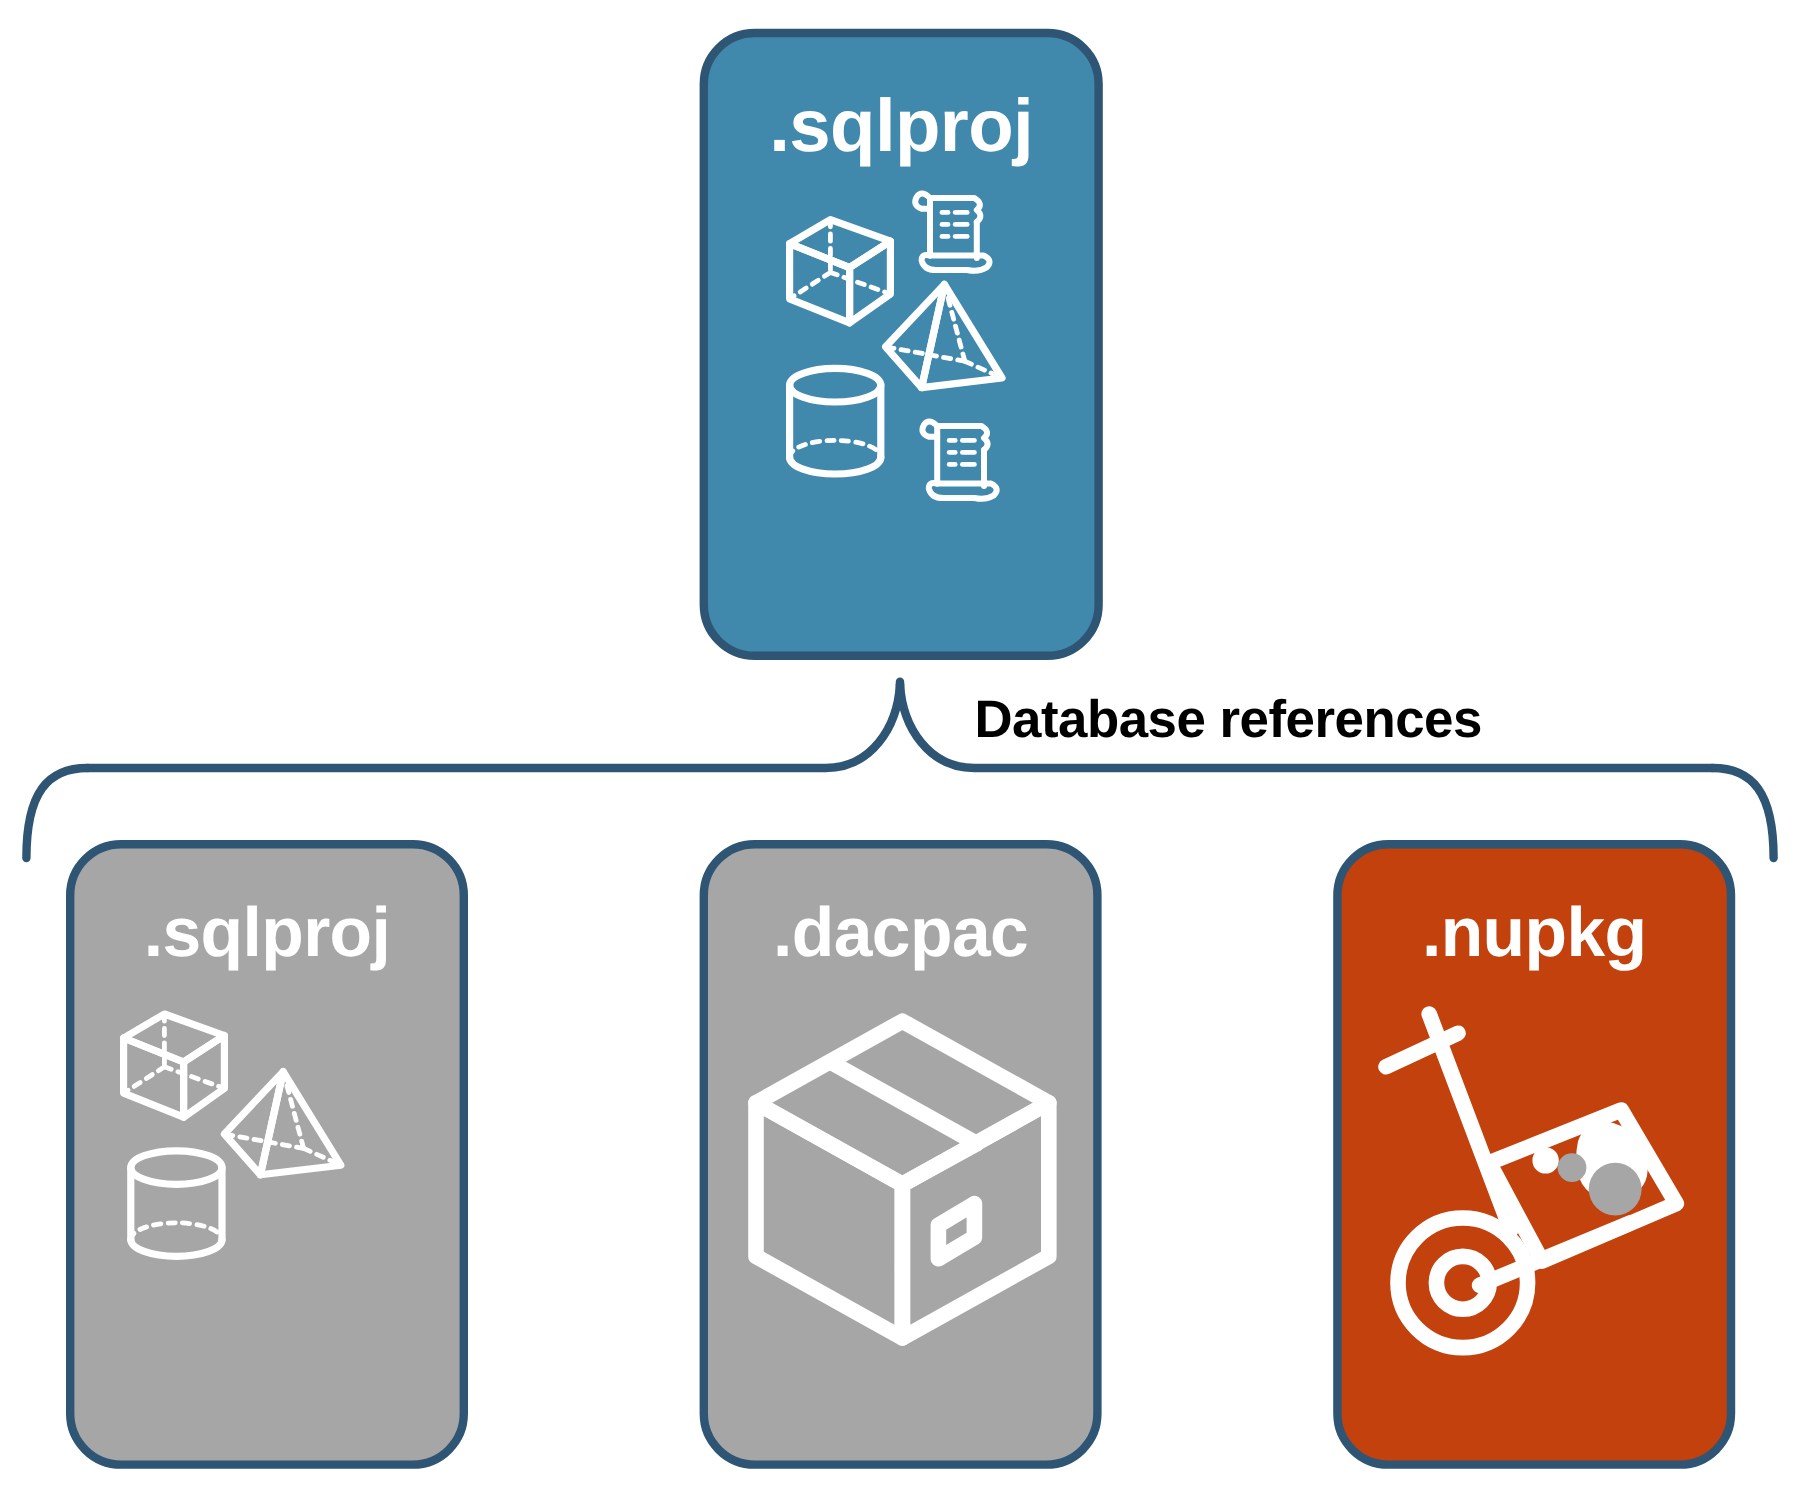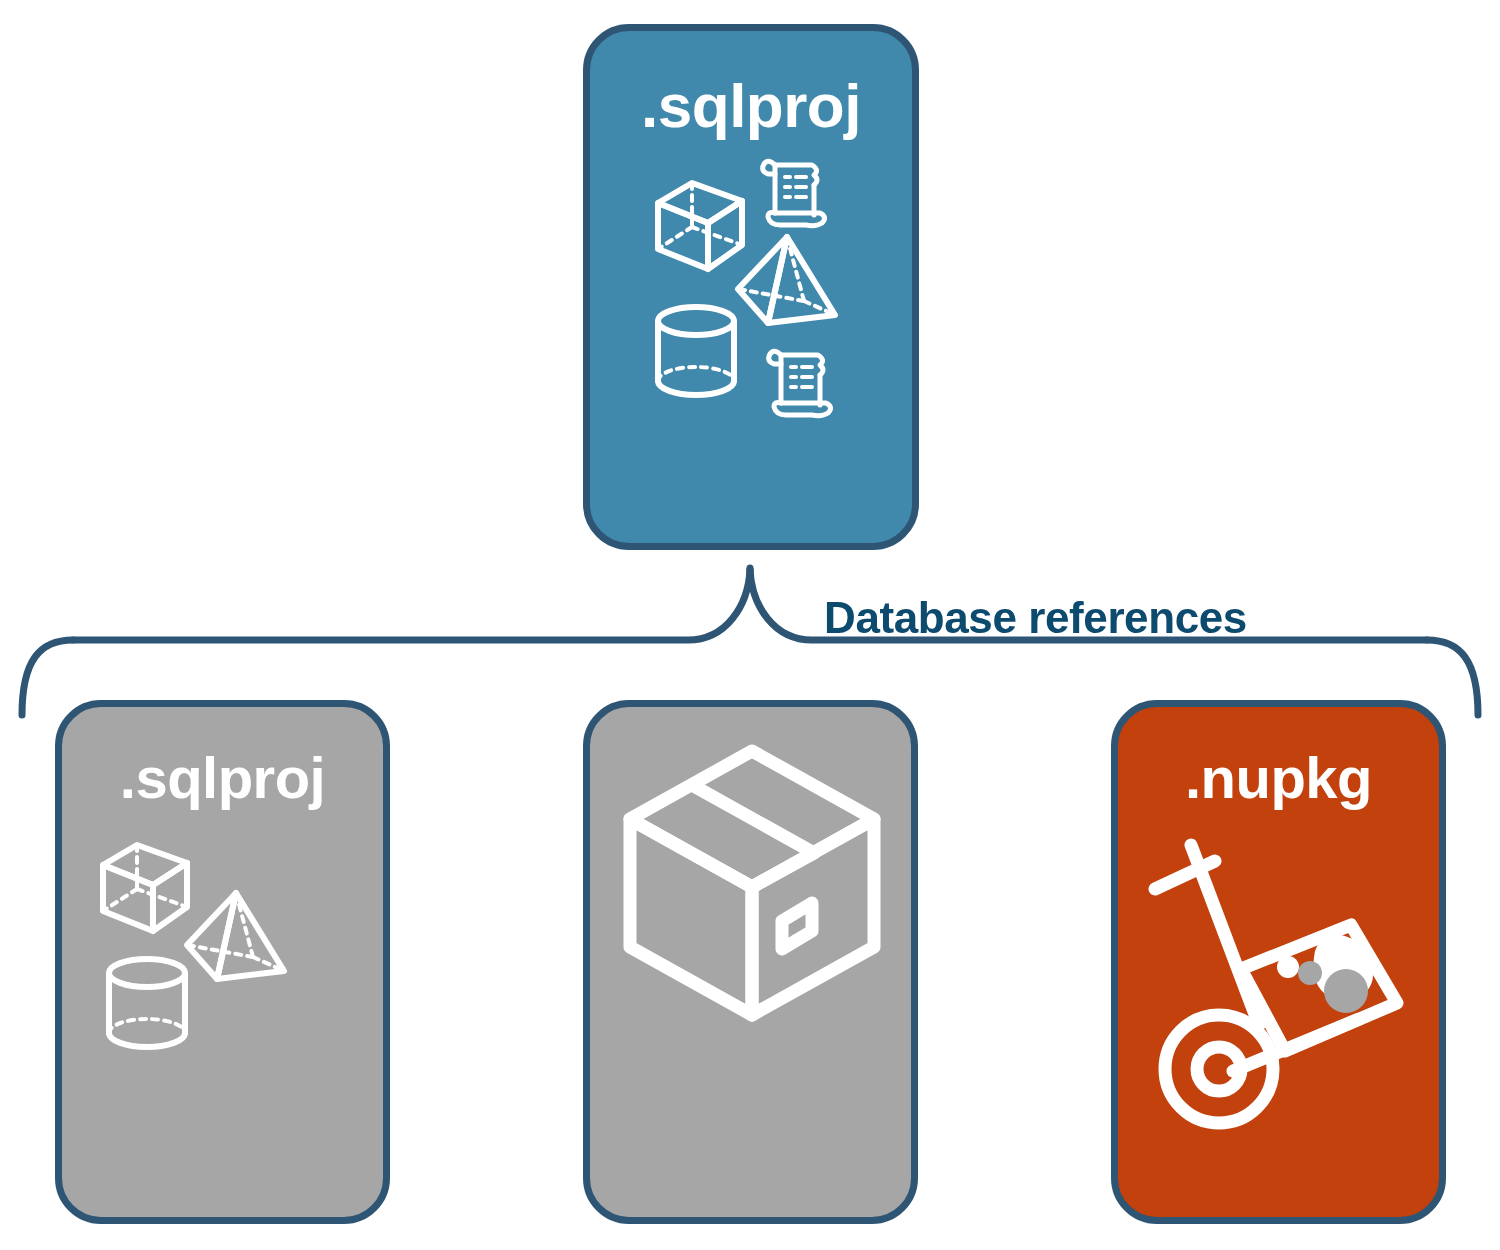--- a/index.html
+++ b/index.html
@@ -87,28 +87,27 @@
     left: 0;
     top: 540px;
     width: 1500px;
     height: 200px;
     overflow: visible;
   }
 
   #brace-label {
     position: absolute;
     left: 812px;
-    top: 593px;
+    top: 575px;
     font-size: 44px;
     font-weight: bold;
-    color: #0c4a6e;
+    color: #000000;
     white-space: nowrap;
     letter-spacing: -0.4px;
     user-select: none;
-    margin-left: 12px;
   }
 </style>
 </head>
 <body>
 
 <div id="diagram-root">
 
   <div class="card" id="card-root">
     <div class="card-title">.sqlproj</div>
 
@@ -246,20 +245,21 @@
         </g>
         <g fill="none" stroke="#ffffff" stroke-width="4" stroke-dasharray="6 6" stroke-linecap="round">
           <path d="M8 80 A38 14 0 0 1 84 80"></path>
         </g>
       </svg>
 
     </div>
   </div>
 
   <div class="card" id="card-dacpac">
+    <div class="card-title">.dacpac</div>
 
     <div class="icon-area-bottom">
       <svg class="ico" style="left:15px; top:14px;" width="272" height="290" viewBox="0 0 272 290">
         <g fill="none" stroke="#ffffff" stroke-width="13" stroke-linejoin="round" stroke-linecap="round">
 
           <path d="M136 12 L258 80 L136 148 L14 80 Z"></path>
 
           <path d="M14 80 L14 208 L136 276 L136 148 Z"></path>
 
           <path d="M136 148 L258 80 L258 208 L136 276 Z"></path>

